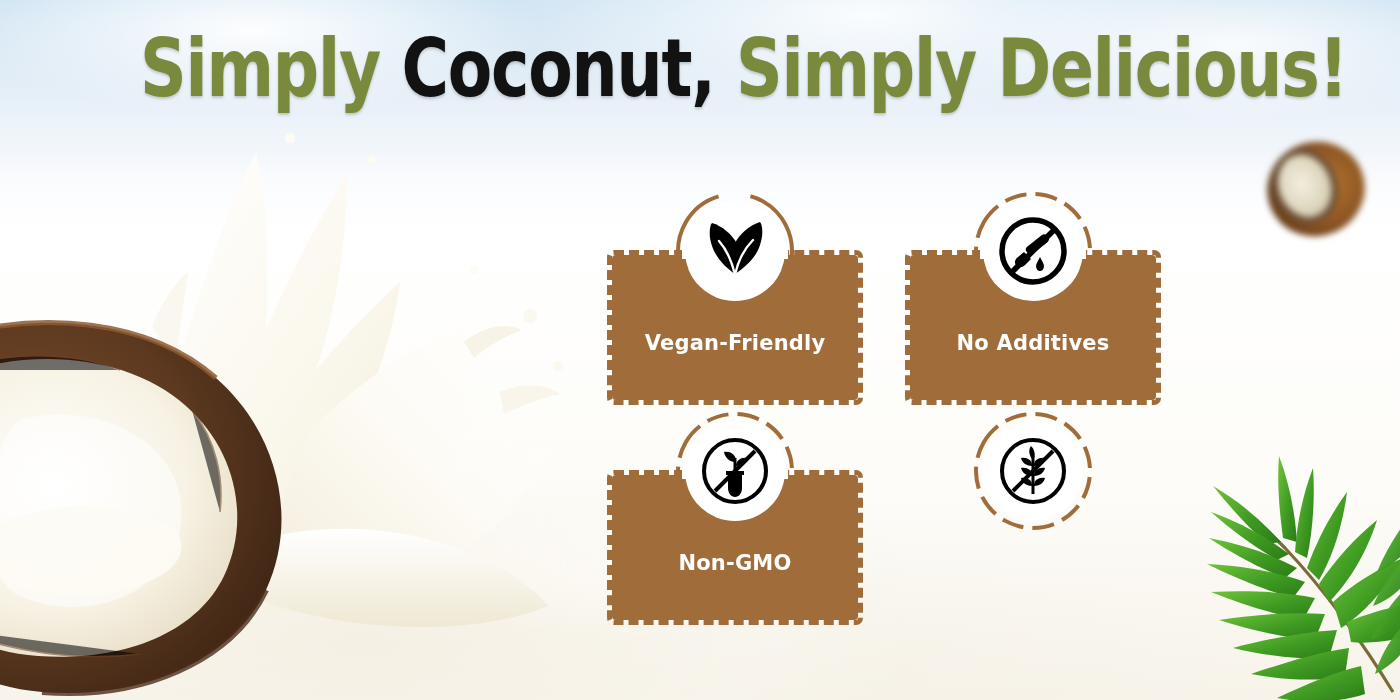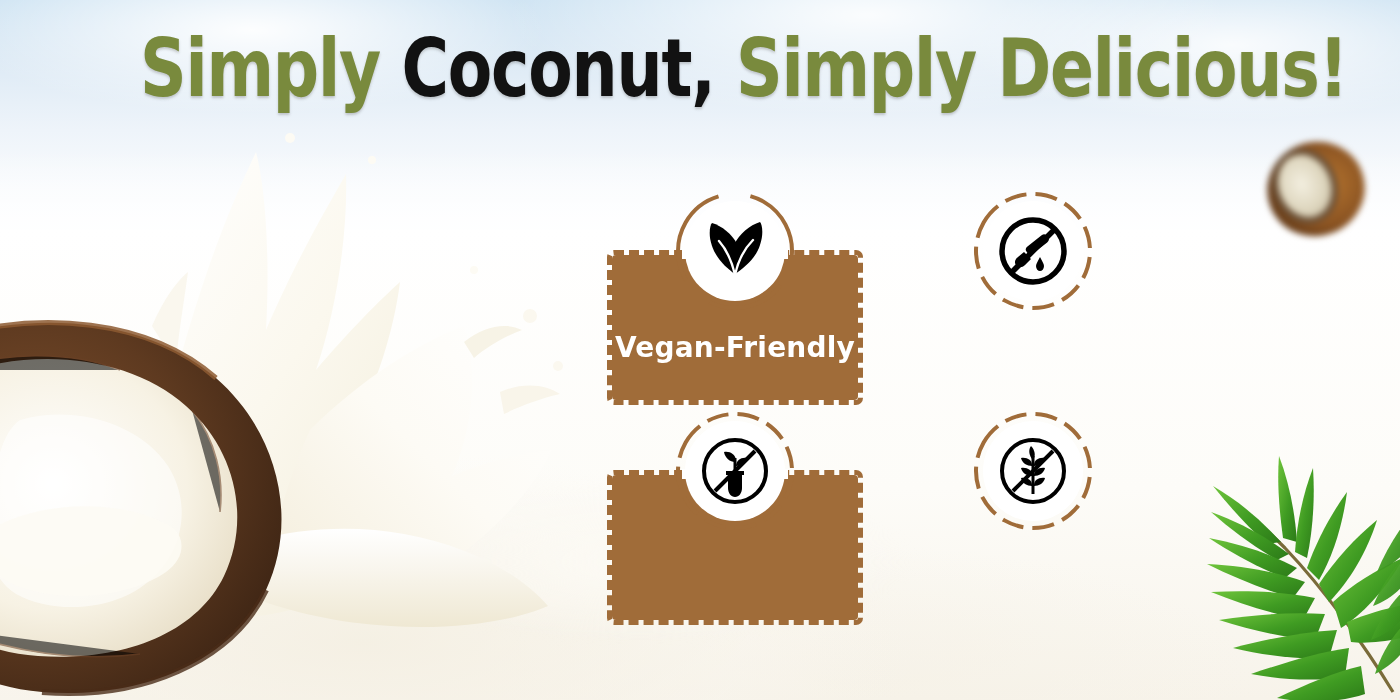--- a/index.html
+++ b/index.html
@@ -94,21 +94,21 @@
   .card .notch-cover{
     position:absolute;left:70px;top:-6px;width:106px;height:10px;
     background:#ffffff;
   }
   .card-label{
     position:absolute;left:0;right:0;top:76px;
     text-align:center;
     color:#ffffff;
     font-family:"DejaVu Sans", sans-serif;
     font-weight:bold;
-    font-size:28px;
+    font-size:21px;
     letter-spacing:.2px;
     white-space:nowrap;
   }
 
   .badge{
     position:absolute;left:50%;top:0;
     width:122px;height:122px;margin-left:-61px;
   }
   .badge .disc{
     position:absolute;left:11px;top:11px;width:100px;height:100px;
@@ -287,20 +287,25 @@
         <svg class="glyph" viewBox="0 0 78 78">
           <path d="M39 62 C30 56 20 46 16 34 C12 22 14 13 16 11 C26 14 36 22 41 32 C45 42 43 55 39 62 Z" fill="#000"></path>
           <path d="M39 62 C48 56 60 46 64 33 C68 21 66 12 64 10 C54 13 43 22 38 33 C34 43 35 55 39 62 Z" fill="#000"></path>
           <path d="M39 63 C36 50 31 38 23 29" stroke="#fff" stroke-width="2.4" fill="none" stroke-linecap="round"></path>
           <path d="M39 63 C42 49 48 37 57 28" stroke="#fff" stroke-width="2.4" fill="none" stroke-linecap="round"></path>
         </svg>
       </div>
     </div>
 
     <div class="cell c1">
+      <div class="card">
+        <div class="stitch"></div>
+        <div class="notch-cover"></div>
+        <div class="card-label">No Additives</div>
+      </div>
       <div class="badge">
         <div class="disc"></div>
         <svg class="arc" viewBox="0 0 122 122">
           <circle cx="61" cy="61" r="57" fill="none" stroke="#a06c39" stroke-width="4" stroke-dasharray="22 9" stroke-linecap="butt" transform="rotate(-150 61 61)"></circle>
         </svg>
         <svg class="glyph" viewBox="0 0 78 78">
           <circle cx="39" cy="39" r="31" fill="none" stroke="#000" stroke-width="5.5"></circle>
           <g>
             <rect x="30" y="28" width="26" height="9" rx="4" fill="#000" transform="rotate(-38 43 32)"></rect>
             <path d="M30 40 L37 47 L31 53 C28 56 24 56 22 53 C20 51 21 47 24 45 Z" fill="#000"></path>
@@ -308,20 +313,21 @@
           </g>
           <line x1="17" y1="61" x2="61" y2="17" stroke="#000" stroke-width="5.5" stroke-linecap="butt"></line>
         </svg>
       </div>
     </div>
 
     <div class="cell c2">
       <div class="card">
         <div class="stitch"></div>
         <div class="notch-cover"></div>
+        <div class="card-label">Non-GMO</div>
       </div>
       <div class="badge">
         <div class="disc"></div>
         <svg class="arc" viewBox="0 0 122 122">
           <circle cx="61" cy="61" r="57" fill="none" stroke="#a06c39" stroke-width="4" stroke-dasharray="22 9" stroke-linecap="butt" transform="rotate(-150 61 61)"></circle>
         </svg>
         <svg class="glyph" viewBox="0 0 78 78">
           <circle cx="39" cy="39" r="31" fill="none" stroke="#000" stroke-width="4"></circle>
 
           <path d="M32 42 L46 42 L46 56 C46 61 43 65 39 65 C35 65 32 61 32 56 Z" fill="#000"></path>

